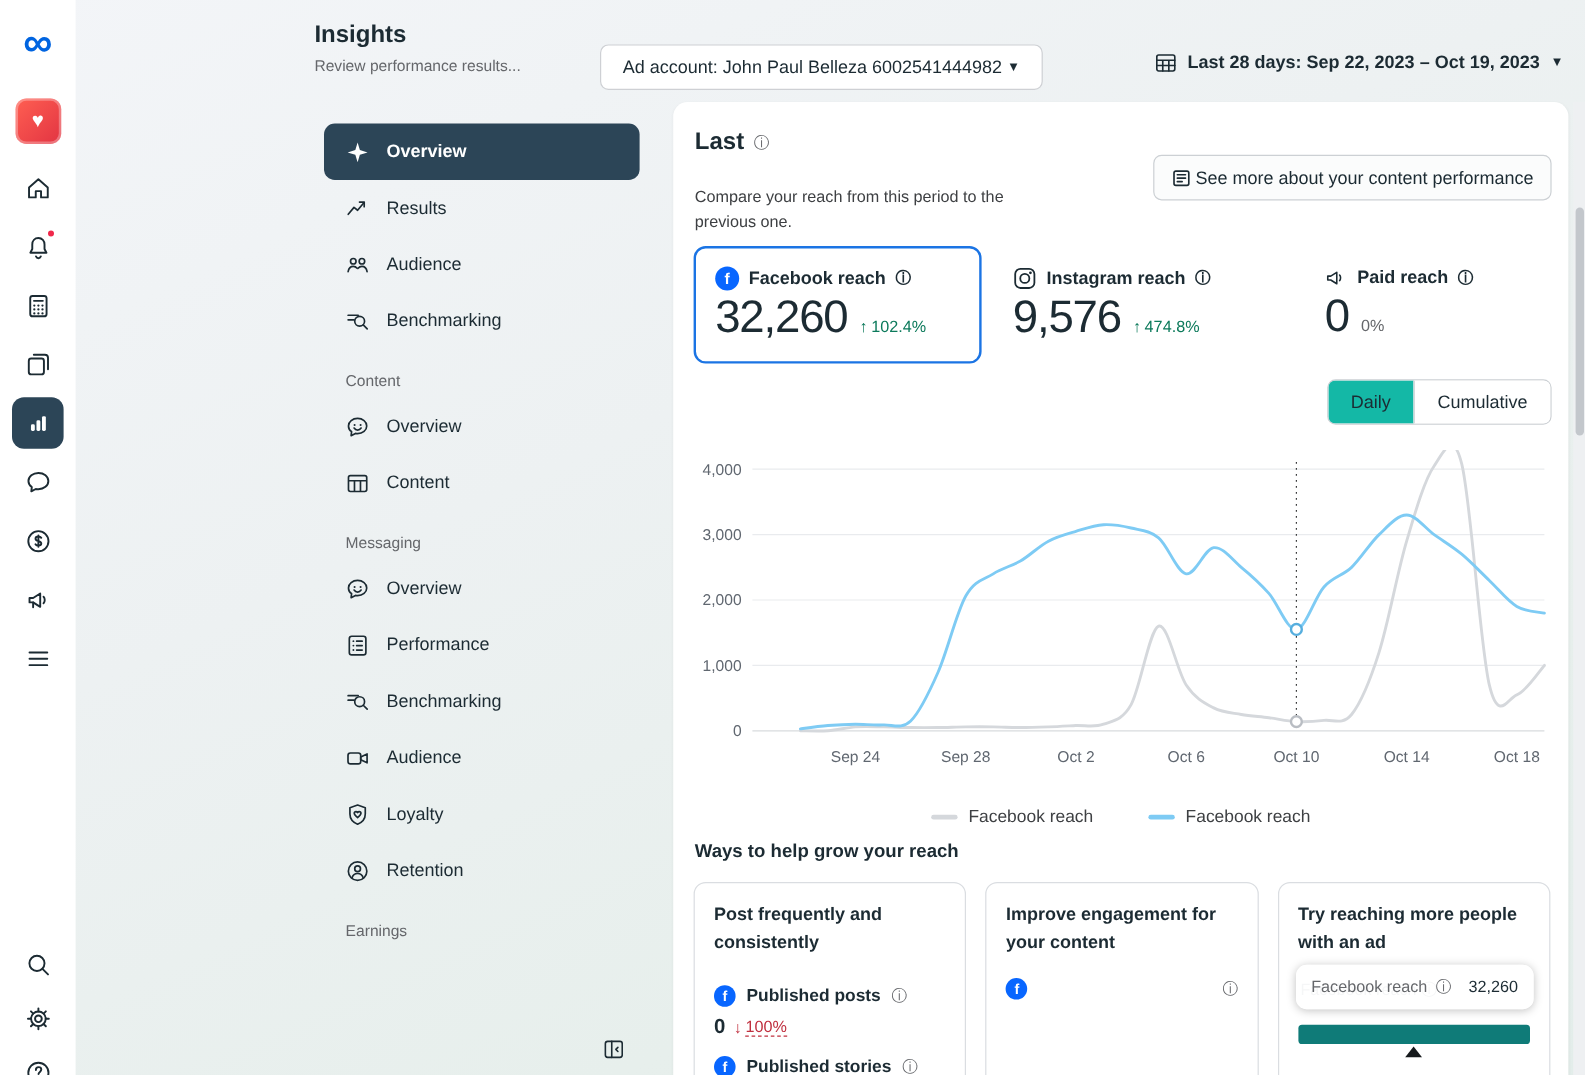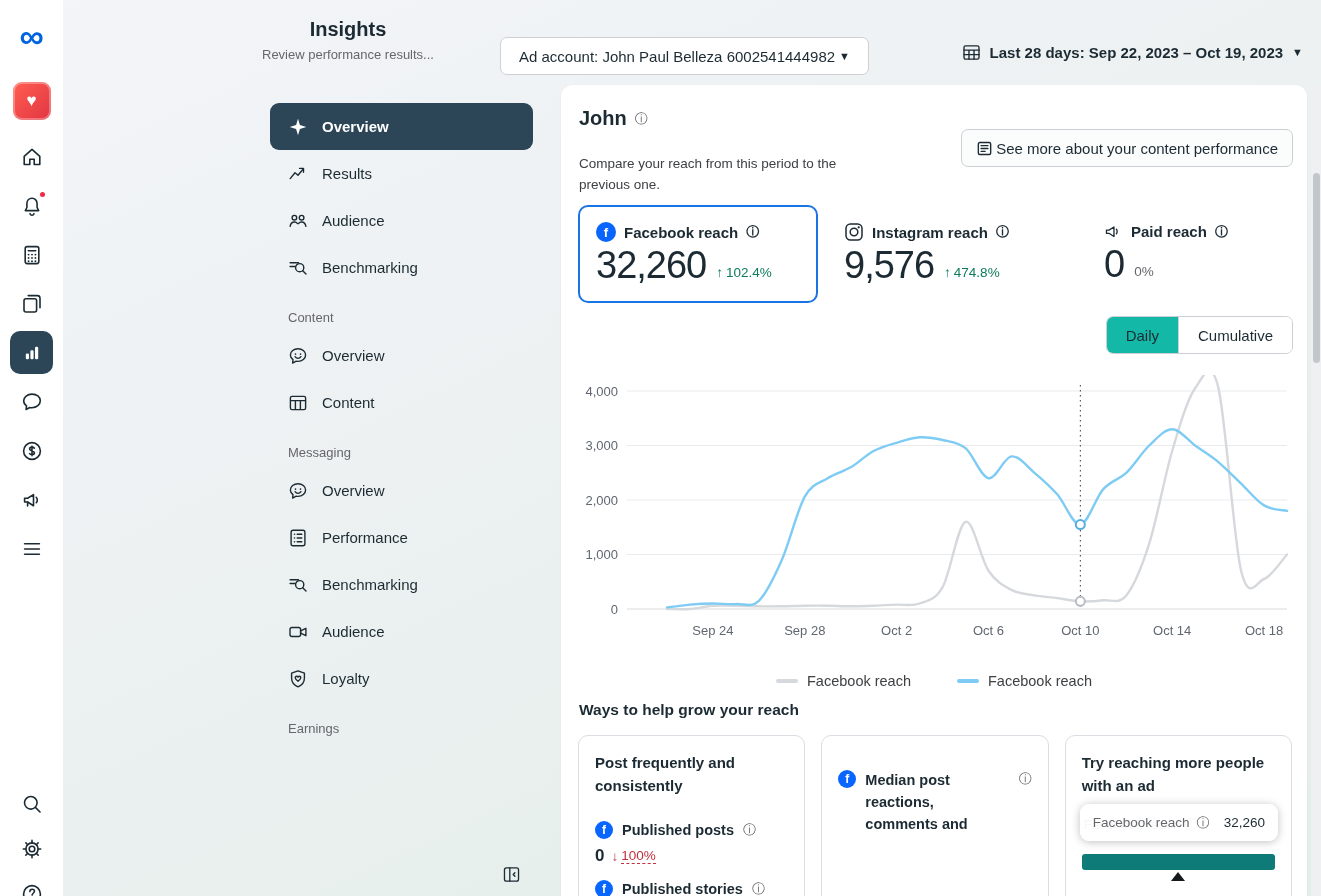--- a/index.html
+++ b/index.html
@@ -14,21 +14,21 @@
   .meta-logo{font-size:34px;font-weight:bold;color:#0064e0;height:46px;line-height:44px;cursor:pointer;}
   .rail-avatar{width:38px;height:38px;border-radius:9px;background:linear-gradient(135deg,#ff5f52,#e23442);margin:22px 0 12px;display:grid;place-items:center;color:#fff;font-size:17px;box-shadow:inset 0 0 0 2px rgba(255,255,255,.3);cursor:pointer;}
   .rail-btn{width:43px;height:43px;margin:3px 0;border:none;background:transparent;border-radius:10px;display:grid;place-items:center;color:#1c2b33;position:relative;padding:0;cursor:pointer;}
   .rail-btn svg{width:24px;height:24px;}
   .rail-btn.selected{background:#2c4557;color:#fff;}
   .badge-dot{position:absolute;top:6px;right:6px;width:9px;height:9px;border-radius:50%;background:#f0284a;border:2px solid #fff;}
   .rail-spacer{flex:1;}
   .rail-btn.bottom{width:40px;height:40px;margin:2.5px 0;}
   .rail-btn.help{margin-bottom:-18px;}
   
-  .page-title{position:absolute;left:262px;top:18px;text-align:center;}
+  .page-title{position:absolute;left:262px;top:18px;}
   .page-title h1{margin:0;font-size:20px;font-weight:bold;}
   .page-subtitle{margin-top:6px;font-size:13px;color:#65676b;}
   .ad-account{position:absolute;left:500px;top:37px;height:38px;display:flex;align-items:center;gap:4px;padding:0 18px;background:#fff;border:1px solid #ced0d4;border-radius:7px;font-size:15px;color:#1c2b33;font-family:inherit;cursor:pointer;}
   .caret{font-size:11px;line-height:1;}
   .date-range{position:absolute;right:12px;top:42px;display:flex;align-items:center;gap:9px;background:none;border:none;font-family:inherit;font-size:15px;font-weight:bold;color:#1c2b33;cursor:pointer;}
   .date-range svg{width:19px;height:19px;}
   
   .insights-nav{position:absolute;left:270px;top:103px;width:263px;}
   .nav-item{display:flex;align-items:center;gap:14px;height:47px;padding-left:18px;border-radius:9px;font-size:15px;color:#1c2b33;cursor:pointer;}
   .nav-item svg{width:20px;height:20px;flex:0 0 20px;}
@@ -350,37 +350,47 @@
   </div>
   <div class="nav-item">
     <svg viewBox="0 0 20 20">
         <g stroke="currentColor" fill="none" stroke-width="1.4" stroke-linejoin="round">
           <path d="M10 1.9 16.4 4.1v5.2c0 4-2.5 6.9-6.4 8.6-3.9-1.7-6.4-4.6-6.4-8.6V4.1z"></path>
           <path d="M10 12.3C8.2 10.9 7.2 9.9 7.2 8.8c0-.9.6-1.5 1.4-1.5.6 0 1.1.3 1.4.8.3-.5.8-.8 1.4-.8.8 0 1.4.6 1.4 1.5 0 1.1-1 2.1-2.8 3.5z"></path>
         </g>
       </svg>
     <span>Loyalty</span>
   </div>
+  <div class="nav-item">
+    <svg viewBox="0 0 20 20">
+        <g stroke="currentColor" fill="none" stroke-width="1.4" stroke-linecap="round">
+          <circle cx="10" cy="10" r="7.7"></circle>
+          <circle cx="10" cy="7.9" r="2.4"></circle>
+          <path d="M5.3 15.6c.7-2.4 2.5-3.7 4.7-3.7s4 1.3 4.7 3.7"></path>
+        </g>
+      </svg>
+    <span>Retention</span>
+  </div>
   <div class="nav-section">Earnings</div>
 </nav>
 
 <div class="collapse-btn">
   <svg viewBox="0 0 20 20">
       <g stroke="currentColor" fill="none" stroke-width="1.4" stroke-linecap="round" stroke-linejoin="round">
         <rect x="2.6" y="3" width="14.8" height="14" rx="2"></rect>
         <path d="M8.2 3v14"></path>
         <path d="M13.6 8.2 11.8 10l1.8 1.8"></path>
       </g>
     </svg>
 </div>
 
 <main class="main-card">
 
   <div class="reach-title">
-    <h2>John</h2>
+    <h2>Last</h2>
     <span class="info">ⓘ</span>
   </div>
   <p class="reach-desc">Compare your reach from this period to the previous one.</p>
 
   <button class="see-more">
     <svg viewBox="0 0 16 16">
         <g stroke="currentColor" fill="none" stroke-width="1.3" stroke-linecap="round">
           <rect x="2.2" y="2.4" width="11.6" height="11.2" rx="1.4"></rect>
           <path d="M4.8 5.3h6.4M4.8 8h6.4M4.8 10.7h3.8"></path>
         </g>
@@ -503,23 +513,23 @@
           </span>
       </div>
       <div class="grow-row second">
         <span class="fb-small">f</span>
         <span class="grow-label">Published stories</span>
         <span class="info">ⓘ</span>
       </div>
     </div>
 
     <div class="grow-card">
+      <div class="grow-title">Improve engagement for your content</div>
       <div class="grow-row wrap">
         <span class="fb-small">f</span>
-        <span class="grow-label narrow">Median post reactions, comments and</span>
         <span class="info right">ⓘ</span>
       </div>
     </div>
 
     <div class="grow-card">
       <div class="grow-title">Try reaching more people with an ad</div>
       <div class="ghost-label"><span>Facebook reach</span> ⓘ</div>
       <div class="ad-tooltip">
         <span class="tt-label">Facebook reach</span>
         <span class="info">ⓘ</span>

